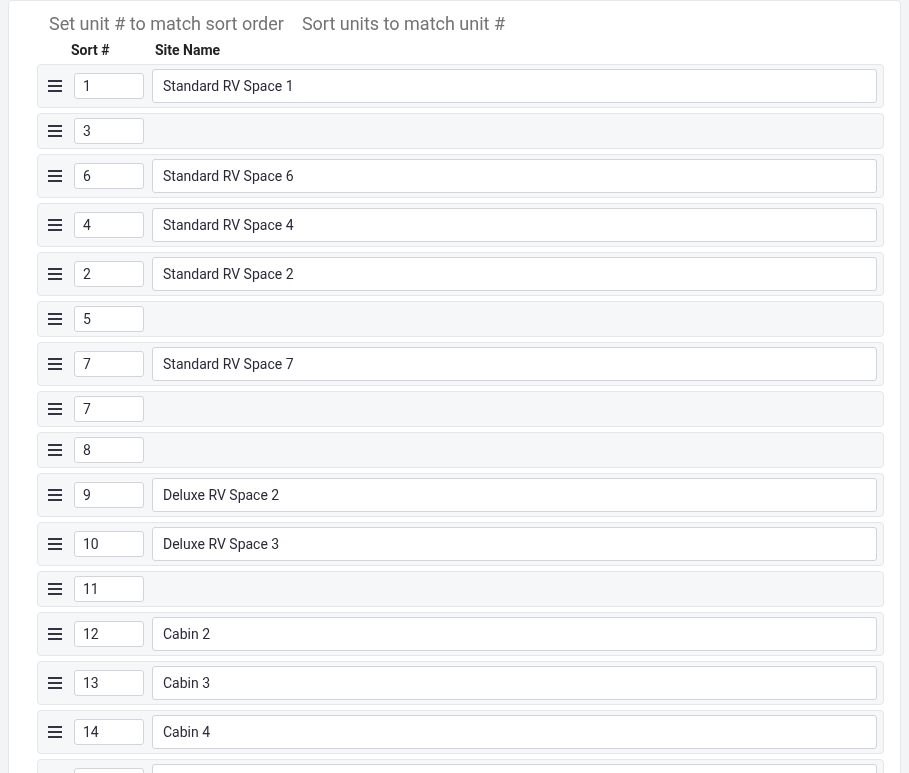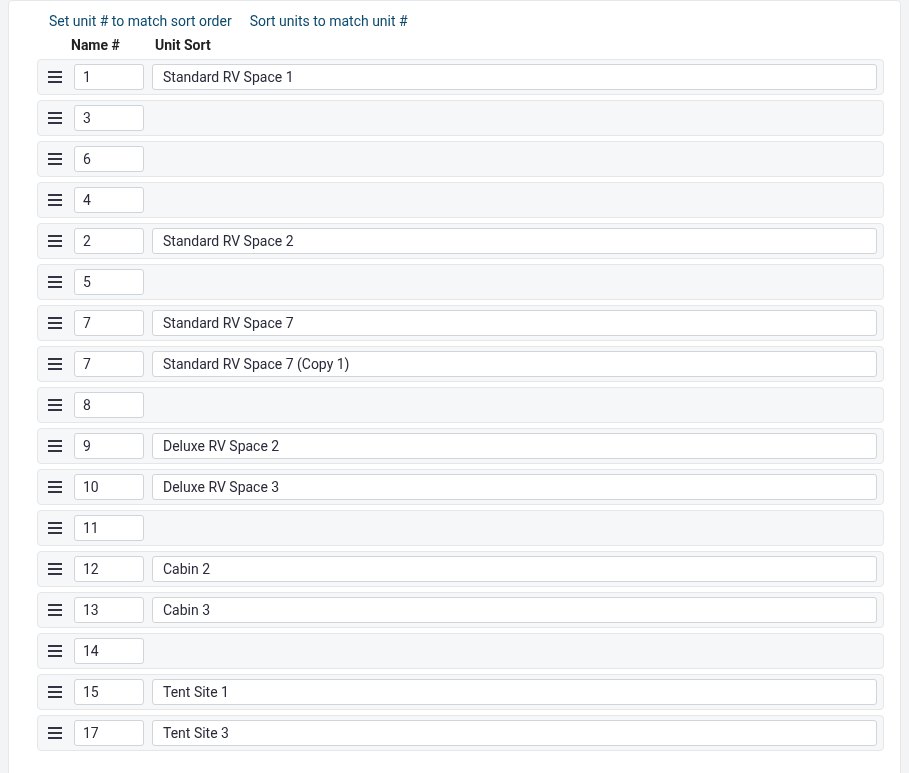--- a/index.html
+++ b/index.html
@@ -20,23 +20,23 @@
       border-radius: 4px;
       margin: 0 8px;
       padding-bottom: 40px;
     }
     .top-links {
       padding: 12px 16px 2px 40px;
       display: flex;
       gap: 18px;
     }
     .top-links a {
-      color: #0c4a6e;
+      color: #737373;
       text-decoration: none;
-      font-size: 14px;
+      font-size: 18px;
       cursor: pointer;
     }
     .header-row {
       display: flex;
       align-items: center;
       padding: 6px 16px 6px 28px;
       gap: 8px;
     }
     .header-spacer-handle {
       width: 22px;
@@ -88,21 +88,21 @@
       border: 1px solid #d1d5da;
       border-radius: 3px;
       background: #fff;
       padding: 0 8px;
       font-size: 14px;
       color: #2a2a3a;
       font-family: inherit;
     }
     .unit-name-input {
       flex: 1;
-      height: 26px;
+      height: 34px;
       border: 1px solid #d1d5da;
       border-radius: 3px;
       background: #fff;
       padding: 0 10px;
       font-size: 14px;
       color: #2a2a3a;
       font-family: inherit;
     }
   </style>
 </head>
@@ -110,22 +110,22 @@
 
 <div class="panel">
 
   <div class="top-links">
     <a>Set unit # to match sort order</a>
     <a>Sort units to match unit #</a>
   </div>
 
   <div class="header-row">
     <div class="header-spacer-handle"></div>
-    <div class="header-unit-number">Name #</div>
-    <div class="header-unit-name">Unit Sort</div>
+    <div class="header-unit-number">Sort #</div>
+    <div class="header-unit-name">Site Name</div>
   </div>
 
   <div class="rows" id="rows">
 
   <div class="unit-row">
         <div class="drag-handle">
           <svg viewBox="0 0 16 14">
             <line x1="1" y1="2" x2="15" y2="2" stroke="currentColor" stroke-width="2"></line>
             <line x1="1" y1="7" x2="15" y2="7" stroke="currentColor" stroke-width="2"></line>
             <line x1="1" y1="12" x2="15" y2="12" stroke="currentColor" stroke-width="2"></line>
@@ -146,30 +146,32 @@
       </div>
       <div class="unit-row">
         <div class="drag-handle">
           <svg viewBox="0 0 16 14">
             <line x1="1" y1="2" x2="15" y2="2" stroke="currentColor" stroke-width="2"></line>
             <line x1="1" y1="7" x2="15" y2="7" stroke="currentColor" stroke-width="2"></line>
             <line x1="1" y1="12" x2="15" y2="12" stroke="currentColor" stroke-width="2"></line>
           </svg>
         </div>
         <input class="unit-number-input" type="text" value="6" style="">
+        <input class="unit-name-input" type="text" value="Standard RV Space 6" style="">
       </div>
       <div class="unit-row">
         <div class="drag-handle">
           <svg viewBox="0 0 16 14">
             <line x1="1" y1="2" x2="15" y2="2" stroke="currentColor" stroke-width="2"></line>
             <line x1="1" y1="7" x2="15" y2="7" stroke="currentColor" stroke-width="2"></line>
             <line x1="1" y1="12" x2="15" y2="12" stroke="currentColor" stroke-width="2"></line>
           </svg>
         </div>
         <input class="unit-number-input" type="text" value="4" style="">
+        <input class="unit-name-input" type="text" value="Standard RV Space 4" style="">
       </div>
       <div class="unit-row">
         <div class="drag-handle">
           <svg viewBox="0 0 16 14">
             <line x1="1" y1="2" x2="15" y2="2" stroke="currentColor" stroke-width="2"></line>
             <line x1="1" y1="7" x2="15" y2="7" stroke="currentColor" stroke-width="2"></line>
             <line x1="1" y1="12" x2="15" y2="12" stroke="currentColor" stroke-width="2"></line>
           </svg>
         </div>
         <input class="unit-number-input" type="text" value="2" style="">
@@ -198,21 +200,20 @@
       </div>
       <div class="unit-row">
         <div class="drag-handle">
           <svg viewBox="0 0 16 14">
             <line x1="1" y1="2" x2="15" y2="2" stroke="currentColor" stroke-width="2"></line>
             <line x1="1" y1="7" x2="15" y2="7" stroke="currentColor" stroke-width="2"></line>
             <line x1="1" y1="12" x2="15" y2="12" stroke="currentColor" stroke-width="2"></line>
           </svg>
         </div>
         <input class="unit-number-input" type="text" value="7" style="">
-        <input class="unit-name-input" type="text" value="Standard RV Space 7 (Copy 1)" style="">
       </div>
       <div class="unit-row">
         <div class="drag-handle">
           <svg viewBox="0 0 16 14">
             <line x1="1" y1="2" x2="15" y2="2" stroke="currentColor" stroke-width="2"></line>
             <line x1="1" y1="7" x2="15" y2="7" stroke="currentColor" stroke-width="2"></line>
             <line x1="1" y1="12" x2="15" y2="12" stroke="currentColor" stroke-width="2"></line>
           </svg>
         </div>
         <input class="unit-number-input" type="text" value="8" style="">
@@ -273,20 +274,21 @@
       </div>
       <div class="unit-row">
         <div class="drag-handle">
           <svg viewBox="0 0 16 14">
             <line x1="1" y1="2" x2="15" y2="2" stroke="currentColor" stroke-width="2"></line>
             <line x1="1" y1="7" x2="15" y2="7" stroke="currentColor" stroke-width="2"></line>
             <line x1="1" y1="12" x2="15" y2="12" stroke="currentColor" stroke-width="2"></line>
           </svg>
         </div>
         <input class="unit-number-input" type="text" value="14" style="">
+        <input class="unit-name-input" type="text" value="Cabin 4" style="">
       </div>
       <div class="unit-row">
         <div class="drag-handle">
           <svg viewBox="0 0 16 14">
             <line x1="1" y1="2" x2="15" y2="2" stroke="currentColor" stroke-width="2"></line>
             <line x1="1" y1="7" x2="15" y2="7" stroke="currentColor" stroke-width="2"></line>
             <line x1="1" y1="12" x2="15" y2="12" stroke="currentColor" stroke-width="2"></line>
           </svg>
         </div>
         <input class="unit-number-input" type="text" value="15" style="">

